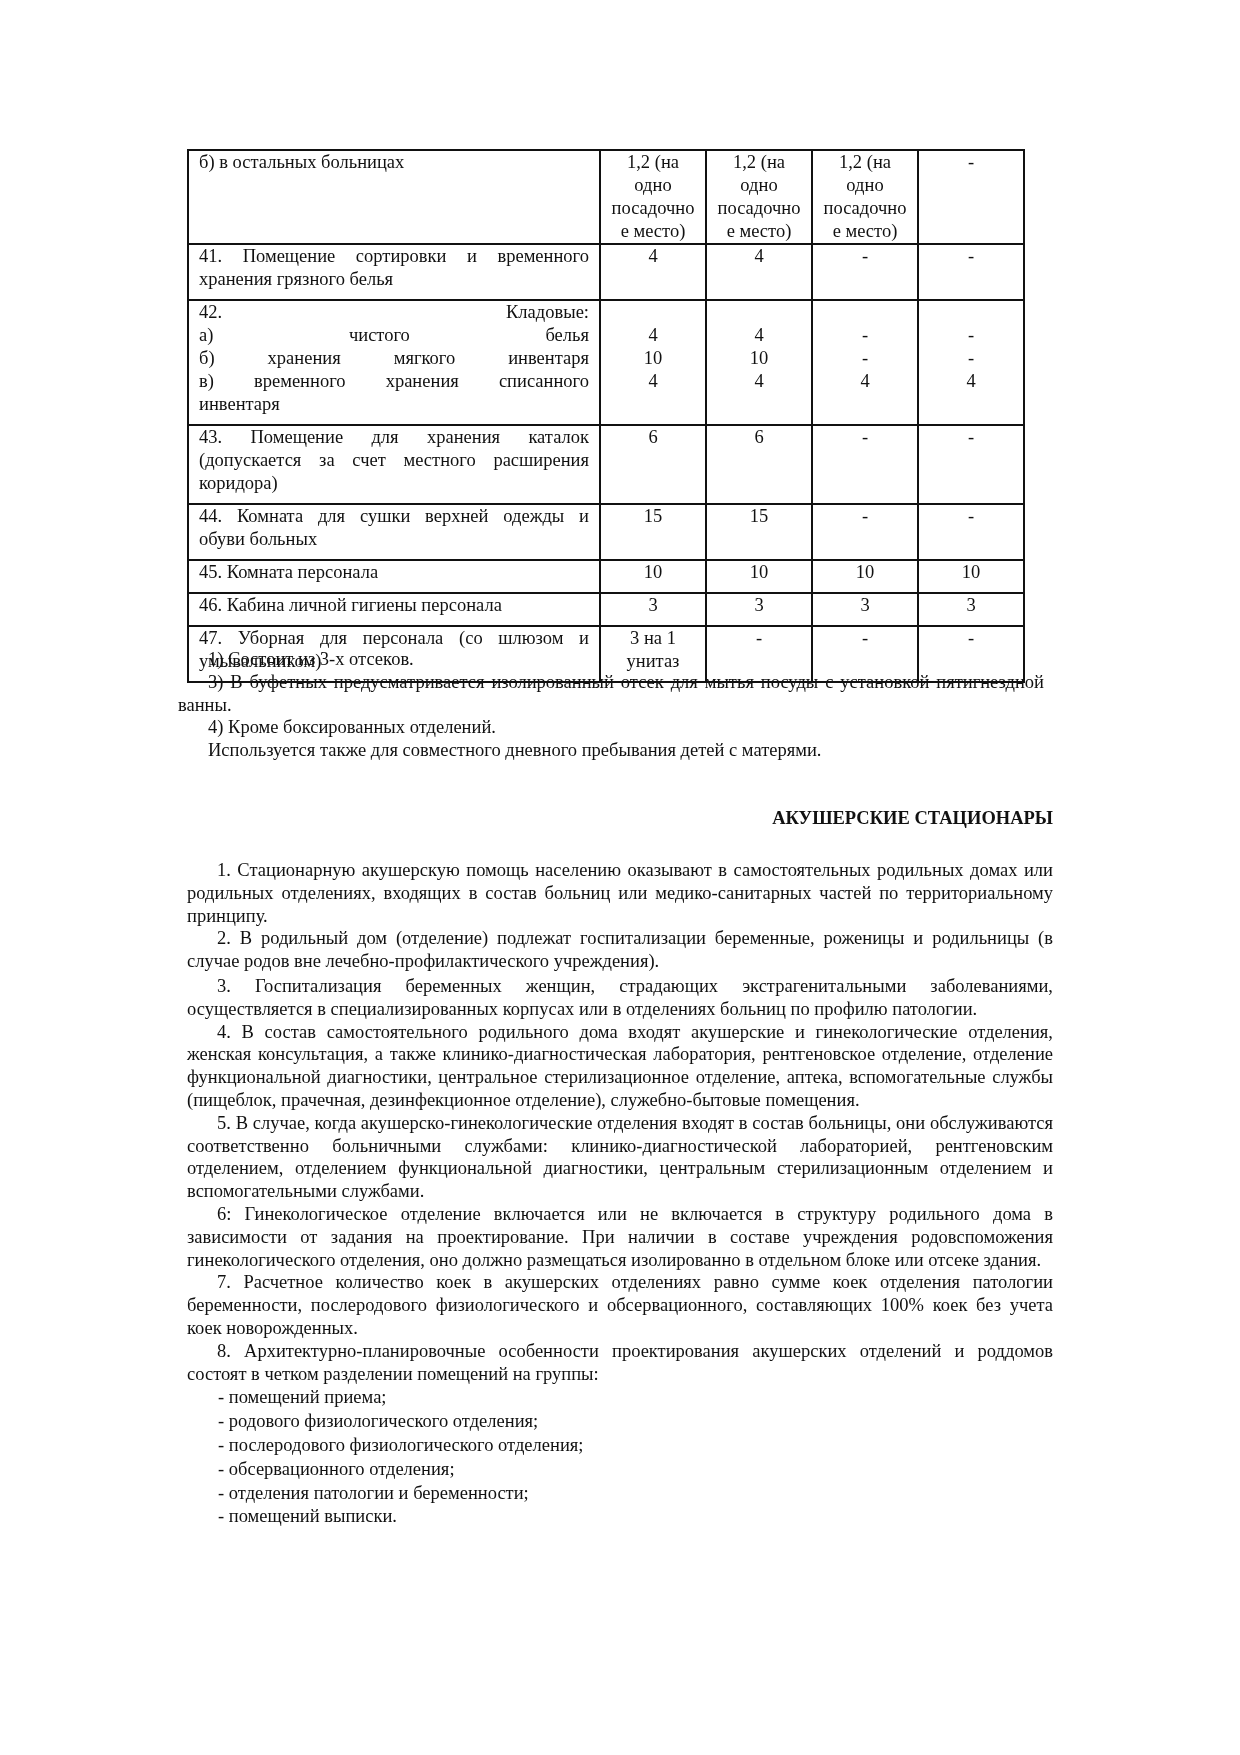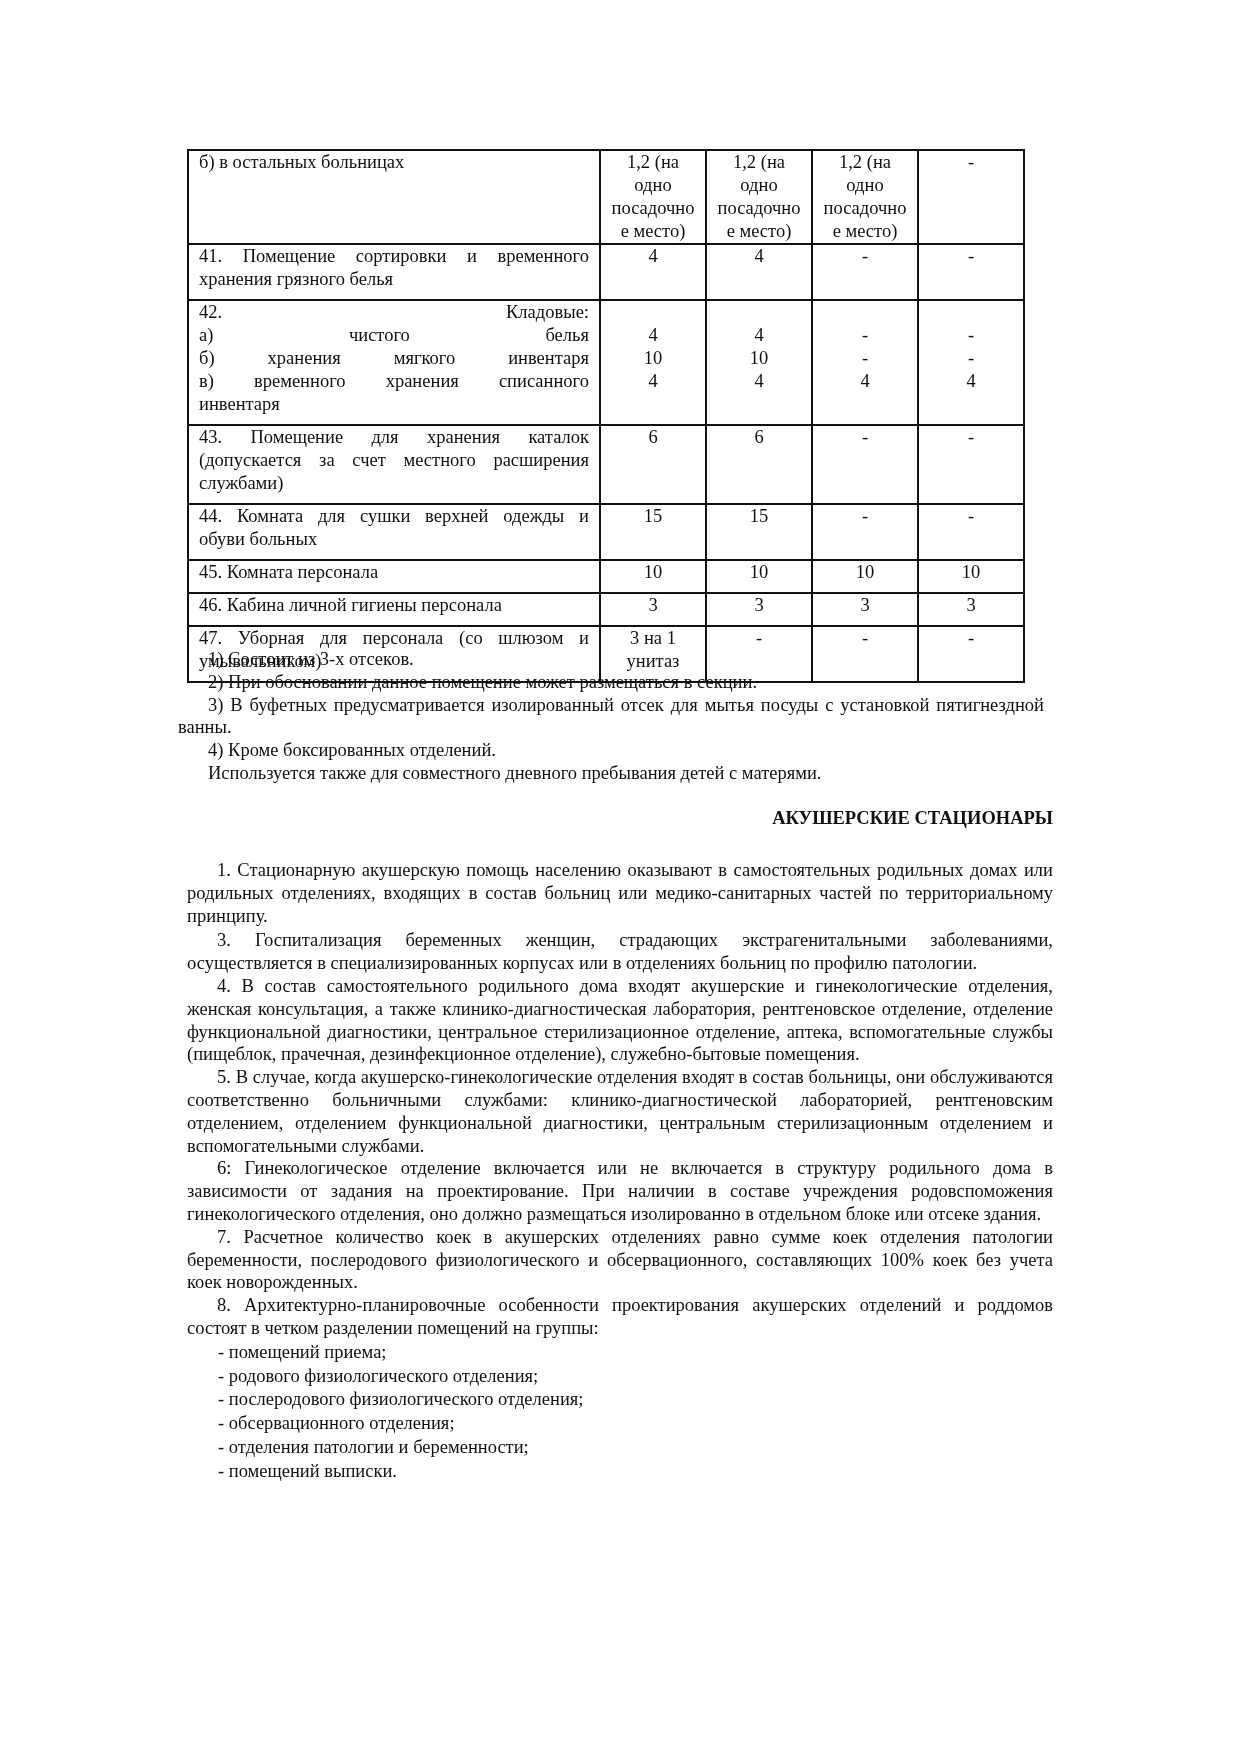--- a/index.html
+++ b/index.html
@@ -127,21 +127,21 @@
             <span class="cellline">&nbsp;</span>
             <span class="cellline">-</span>
             <span class="cellline">-</span>
             <span class="cellline">4</span>
           </td>
         </tr>
         <tr>
           <td class="name">
             <span class="jline">43. Помещение для хранения каталок</span>
             <span class="jline">(допускается за счет местного расширения</span>
-            <span class="line">службами)</span>
+            <span class="line">коридора)</span>
           </td>
           <td class="num">
             <span class="cellline">6</span>
           </td>
           <td class="num">
             <span class="cellline">6</span>
           </td>
           <td class="num">
             <span class="cellline">-</span>
           </td>
@@ -218,30 +218,30 @@
           </td>
           <td class="num">
             <span class="cellline">-</span>
           </td>
         </tr>
       </tbody>
   </table>
 
   <div class="notes">
     <p class="p">1) Состоит из 3-х отсеков.</p>
-    <p class="p">2) При обосновании данное помещение может размещаться в секции.</p>
     <p class="p">3) В буфетных предусматривается изолированный отсек для мытья посуды с установкой пятигнездной ванны.</p>
     <p class="p">4) Кроме боксированных отделений.</p>
     <p class="p">Используется также для совместного дневного пребывания детей с матерями.</p>
   </div>
 
   <div class="heading">АКУШЕРСКИЕ СТАЦИОНАРЫ</div>
 
   <div class="body-text">
     <p class="p">1. Стационарную акушерскую помощь населению оказывают в самостоятельных родильных домах или родильных отделениях, входящих в состав больниц или медико-санитарных частей по территориальному принципу.</p>
+    <p class="p">2. В родильный дом (отделение) подлежат госпитализации беременные, роженицы и родильницы (в случае родов вне лечебно-профилактического учреждения).</p>
     <div class="gap"></div>
     <p class="p">3. Госпитализация беременных женщин, страдающих экстрагенитальными заболеваниями, осуществляется в специализированных корпусах или в отделениях больниц по профилю патологии.</p>
     <p class="p">4. В состав самостоятельного родильного дома входят акушерские и гинекологические отделения, женская консультация, а также клинико-диагностическая лаборатория, рентгеновское отделение, отделение функциональной диагностики, центральное стерилизационное отделение, аптека, вспомогательные службы (пищеблок, прачечная, дезинфекционное отделение), служебно-бытовые помещения.</p>
     <p class="p">5. В случае, когда акушерско-гинекологические отделения входят в состав больницы, они обслуживаются соответственно больничными службами: клинико-диагностической лабораторией, рентгеновским отделением, отделением функциональной диагностики, центральным стерилизационным отделением и вспомогательными службами.</p>
     <p class="p">6: Гинекологическое отделение включается или не включается в структуру родильного дома в зависимости от задания на проектирование. При наличии в составе учреждения родовспоможения гинекологического отделения, оно должно размещаться изолированно в отдельном блоке или отсеке здания.</p>
     <p class="p">7. Расчетное количество коек в акушерских отделениях равно сумме коек отделения патологии беременности, послеродового физиологического и обсервационного, составляющих 100% коек без учета коек новорожденных.</p>
     <p class="p">8. Архитектурно-планировочные особенности проектирования акушерских отделений и роддомов состоят в четком разделении помещений на группы:</p>
     <p class="bullet">- помещений приема;</p>
     <p class="bullet">- родового физиологического отделения;</p>
     <p class="bullet">- послеродового физиологического отделения;</p>

